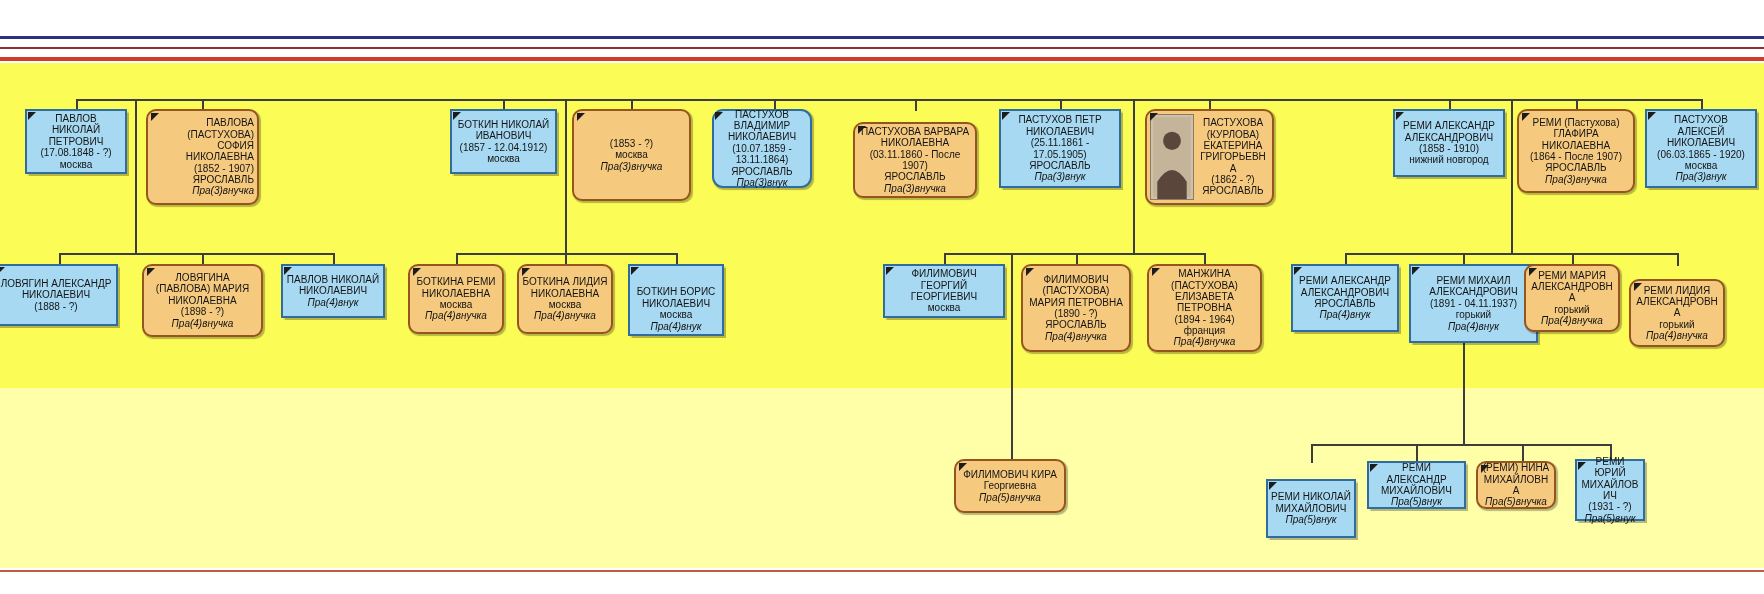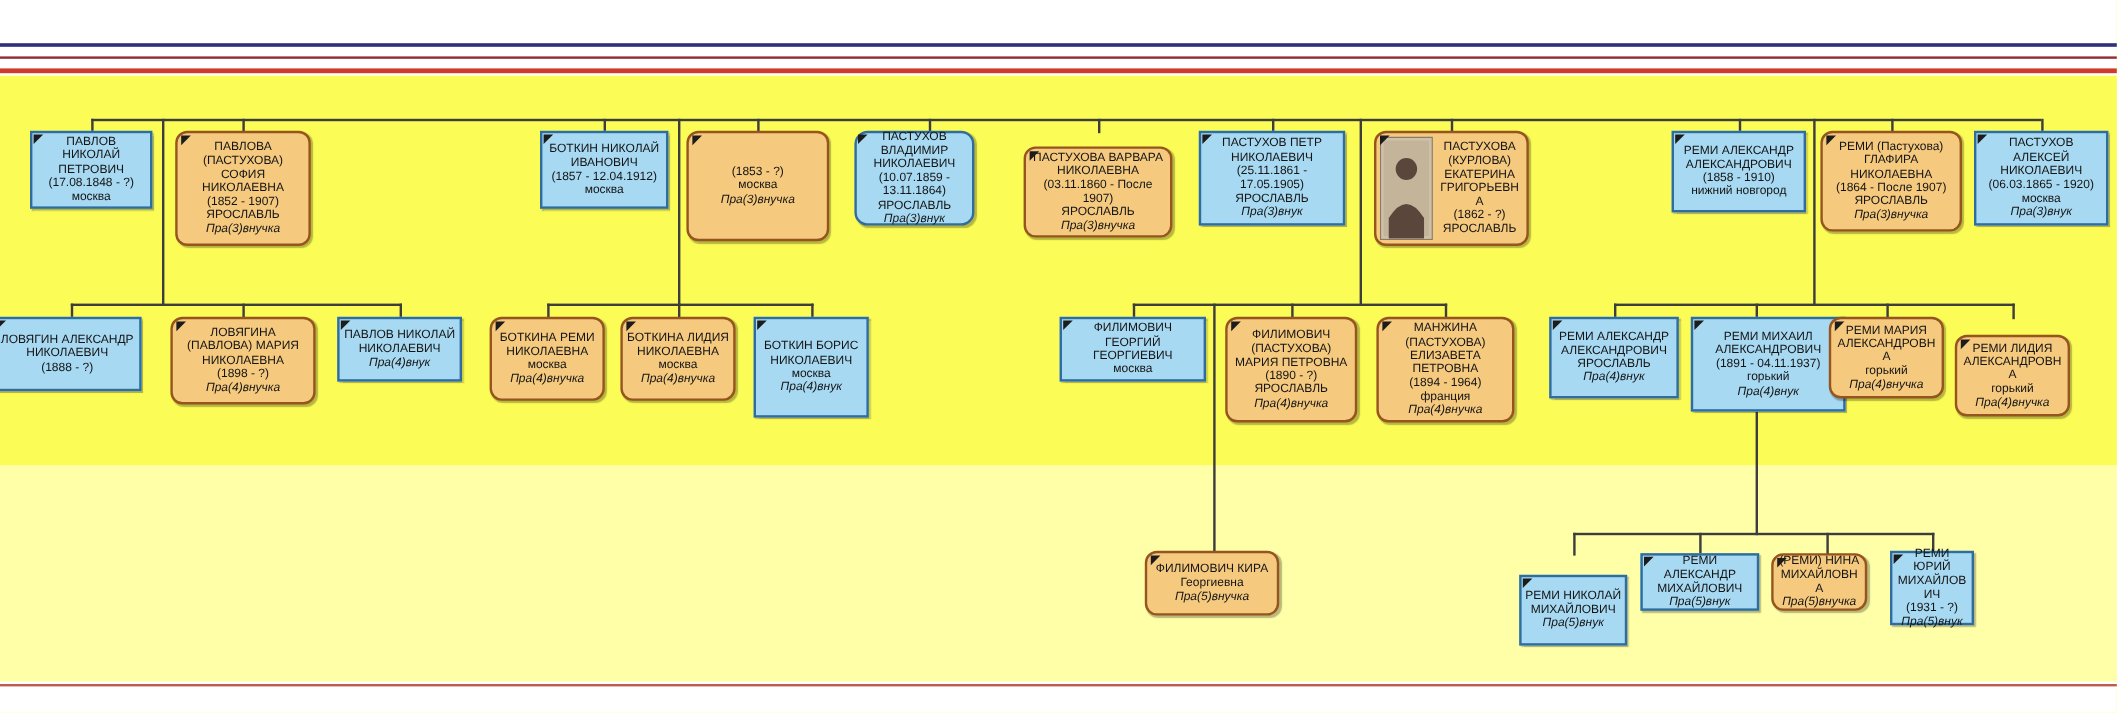--- a/index.html
+++ b/index.html
@@ -104,21 +104,21 @@
       <div class="vline" style="left: 1522px; top: 444px; height: 19px;"></div>
       <div class="vline" style="left: 1610px; top: 444px; height: 17px;"></div>
       <div class="person male" style="left: 25px; top: 109px; width: 102px; height: 65px;">
         <span class="marker"></span>
         <div class="content">
           <div class="line name">ПАВЛОВ НИКОЛАЙ ПЕТРОВИЧ</div>
           <div class="line dates">(17.08.1848 - ?)</div>
           <div class="line place">москва</div>
         </div>
       </div>
-      <div class="person female" style="left: 146px; top: 109px; width: 113px; height: 96px;">
+      <div class="person female" style="left: 146px; top: 109px; width: 113px; height: 96px; text-align: right;">
         <span class="marker"></span>
         <div class="content">
           <div class="line name">ПАВЛОВА (ПАСТУХОВА) СОФИЯ НИКОЛАЕВНА</div>
           <div class="line dates">(1852 - 1907)</div>
           <div class="line place">ЯРОСЛАВЛЬ</div>
           <div class="line kinship">Пра(3)внучка</div>
         </div>
       </div>
       <div class="person male" style="left: 450px; top: 109px; width: 107px; height: 65px;">
         <span class="marker"></span>
@@ -236,21 +236,21 @@
         </div>
       </div>
       <div class="person female" style="left: 517px; top: 264px; width: 96px; height: 70px;">
         <span class="marker"></span>
         <div class="content">
           <div class="line name">БОТКИНА ЛИДИЯ НИКОЛАЕВНА</div>
           <div class="line place">москва</div>
           <div class="line kinship">Пра(4)внучка</div>
         </div>
       </div>
-      <div class="person male" style="left: 628px; top: 264px; width: 96px; height: 84px;">
+      <div class="person male" style="left: 628px; top: 264px; width: 96px; height: 72px; align-items: flex-end;">
         <span class="marker"></span>
         <div class="content">
           <div class="line name">БОТКИН БОРИС НИКОЛАЕВИЧ</div>
           <div class="line place">москва</div>
           <div class="line kinship">Пра(4)внук</div>
         </div>
       </div>
       <div class="person male" style="left: 883px; top: 264px; width: 122px; height: 54px;">
         <span class="marker"></span>
         <div class="content">

